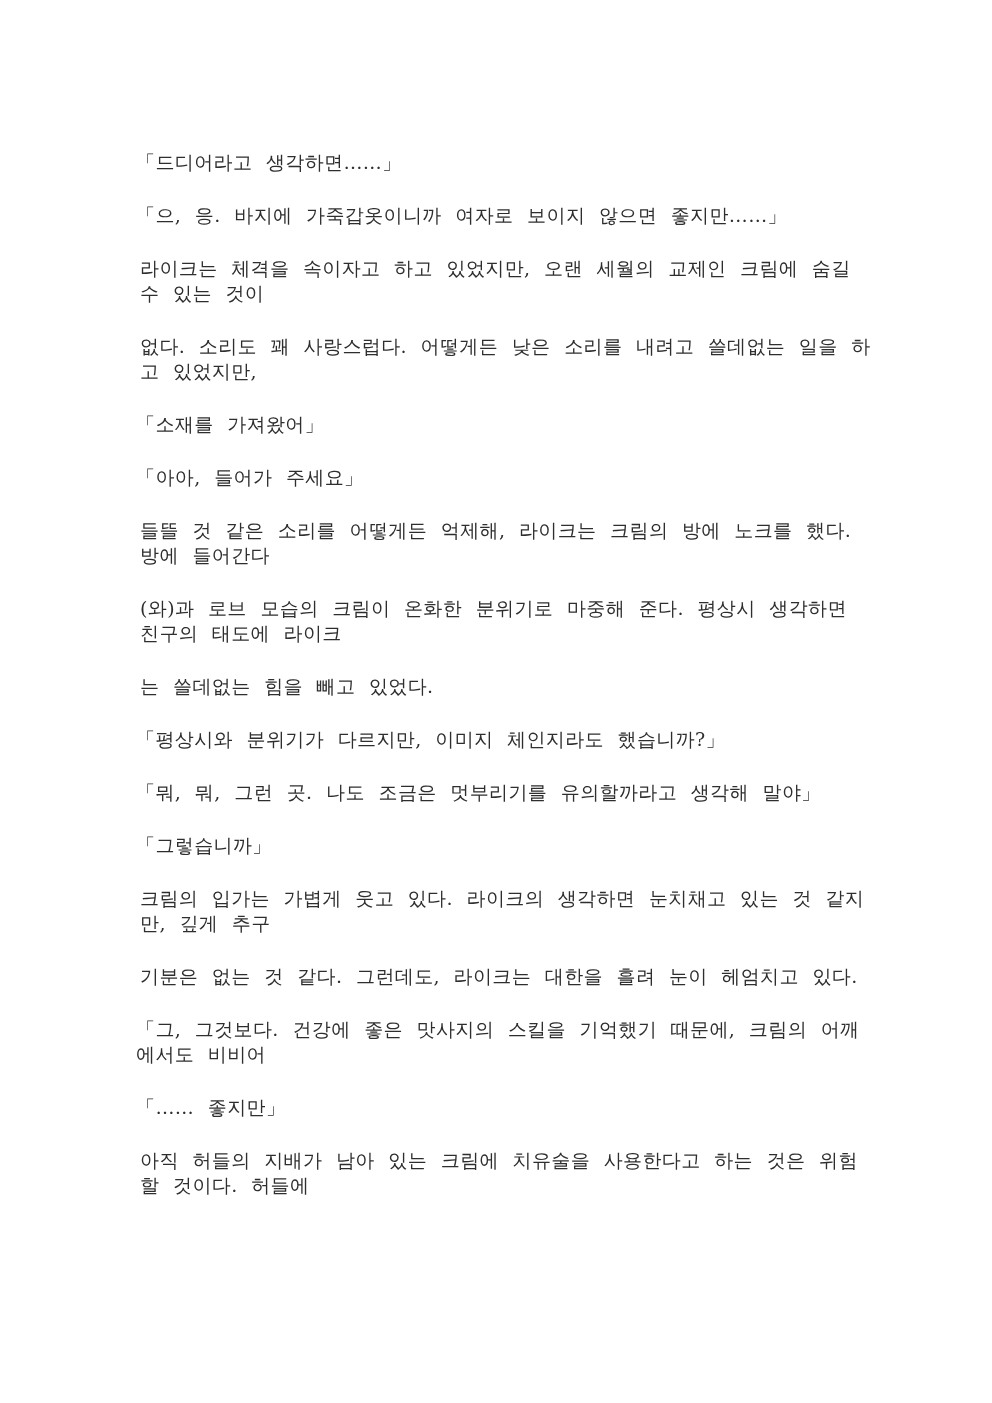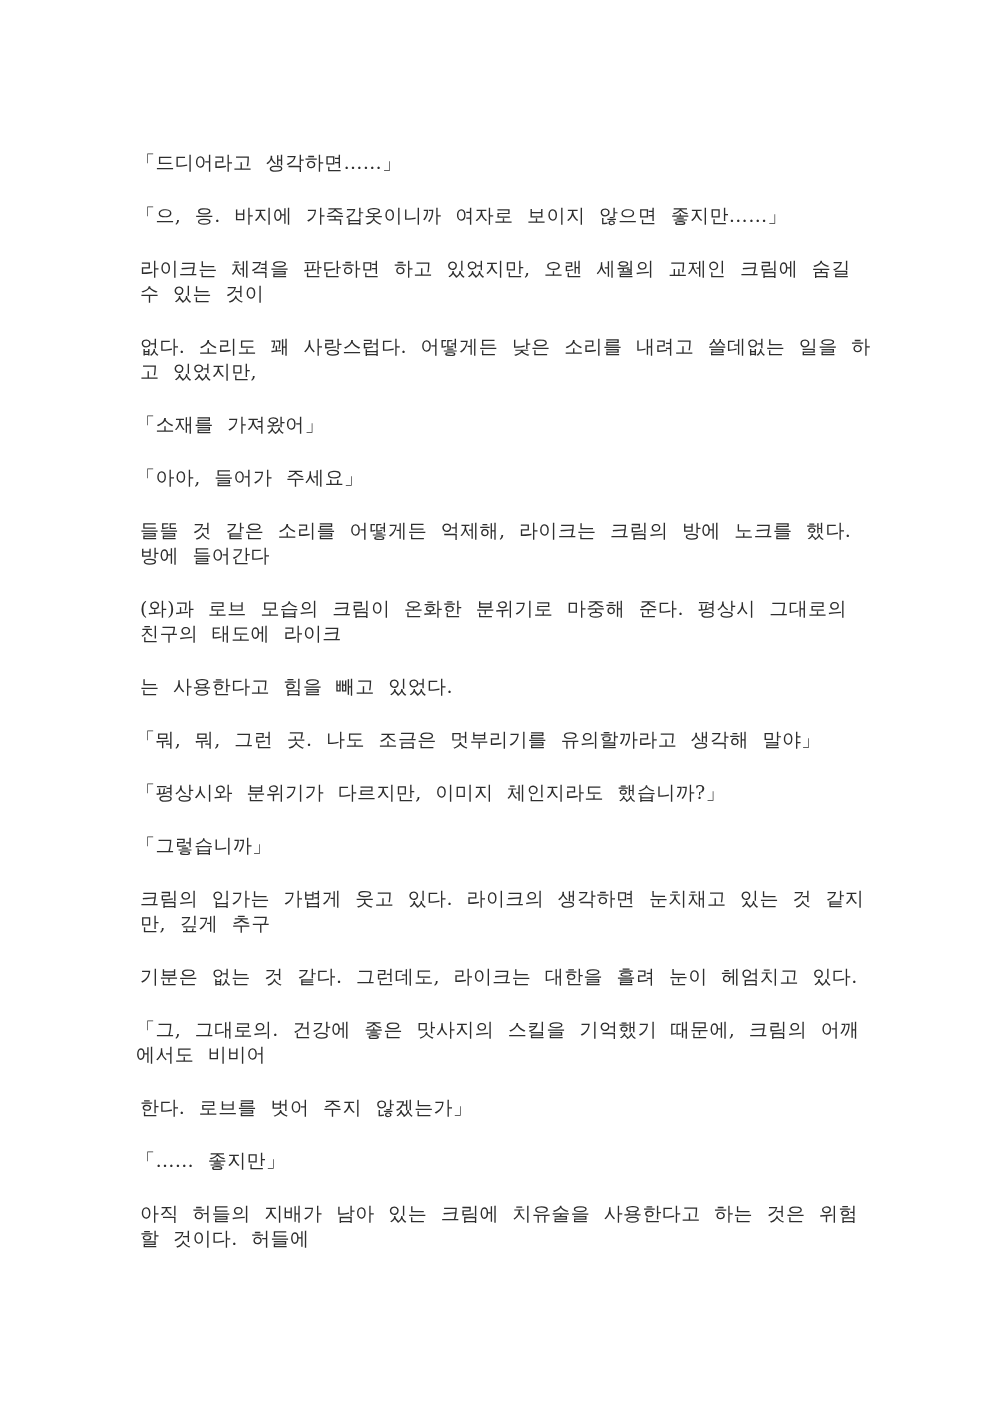--- a/index.html
+++ b/index.html
@@ -36,30 +36,29 @@
     margin-left: -4px;
   }
 </style>
 </head>
 <body>
 
 <div class="page">
   <div class="text-block">
     <p class="line dialogue">「드디어라고 생각하면……」</p>
     <p class="line dialogue">「으, 응. 바지에 가죽갑옷이니까 여자로 보이지 않으면 좋지만……」</p>
-    <p class="line">라이크는 체격을 판단하면 하고 있었지만, 오랜 세월의 교제인 크림에 숨길 수 있는 것이</p>
+    <p class="line">라이크는 체격을 속이자고 하고 있었지만, 오랜 세월의 교제인 크림에 숨길 수 있는 것이</p>
     <p class="line">없다. 소리도 꽤 사랑스럽다. 어떻게든 낮은 소리를 내려고 쓸데없는 일을 하고 있었지만,</p>
     <p class="line dialogue">「소재를 가져왔어」</p>
     <p class="line dialogue">「아아, 들어가 주세요」</p>
     <p class="line">들뜰 것 같은 소리를 어떻게든 억제해, 라이크는 크림의 방에 노크를 했다. 방에 들어간다</p>
-    <p class="line">(와)과 로브 모습의 크림이 온화한 분위기로 마중해 준다. 평상시 그대로의 친구의 태도에 라이크</p>
-    <p class="line">는 사용한다고 힘을 빼고 있었다.</p>
+    <p class="line">(와)과 로브 모습의 크림이 온화한 분위기로 마중해 준다. 평상시 생각하면 친구의 태도에 라이크</p>
+    <p class="line">는 쓸데없는 힘을 빼고 있었다.</p>
+    <p class="line dialogue">「평상시와 분위기가 다르지만, 이미지 체인지라도 했습니까?」</p>
     <p class="line dialogue">「뭐, 뭐, 그런 곳. 나도 조금은 멋부리기를 유의할까라고 생각해 말야」</p>
-    <p class="line dialogue">「평상시와 분위기가 다르지만, 이미지 체인지라도 했습니까?」</p>
     <p class="line dialogue">「그렇습니까」</p>
     <p class="line">크림의 입가는 가볍게 웃고 있다. 라이크의 생각하면 눈치채고 있는 것 같지만, 깊게 추구</p>
     <p class="line">기분은 없는 것 같다. 그런데도, 라이크는 대한을 흘려 눈이 헤엄치고 있다.</p>
-    <p class="line dialogue">「그, 그대로의. 건강에 좋은 맛사지의 스킬을 기억했기 때문에, 크림의 어깨에서도 비비어</p>
-    <p class="line">한다. 로브를 벗어 주지 않겠는가」</p>
+    <p class="line dialogue">「그, 그것보다. 건강에 좋은 맛사지의 스킬을 기억했기 때문에, 크림의 어깨에서도 비비어</p>
     <p class="line dialogue">「…… 좋지만」</p>
     <p class="line">아직 허들의 지배가 남아 있는 크림에 치유술을 사용한다고 하는 것은 위험할 것이다. 허들에</p>
   </div>
 </div>
 
 </body></html>

